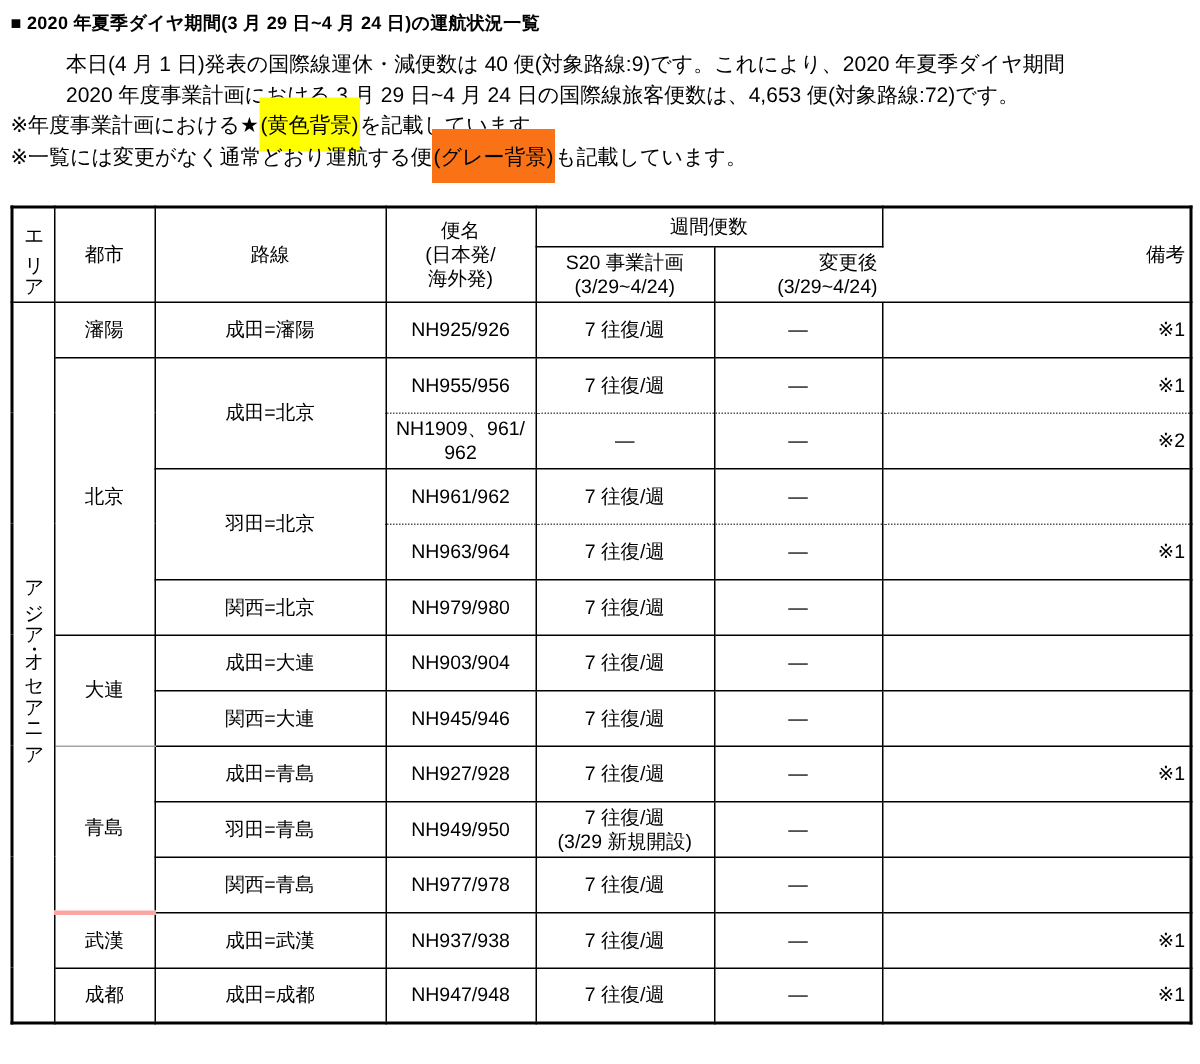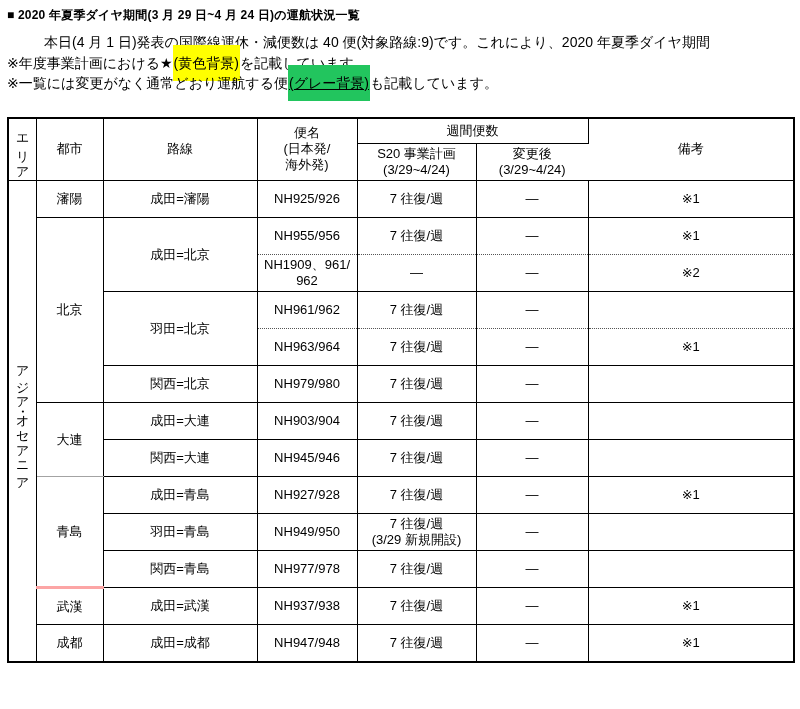--- a/index.html
+++ b/index.html
@@ -39,21 +39,21 @@
   table.flights th, table.flights td {
     border-right: 1px solid #000;
     border-bottom: 1px solid #000;
     padding: 2px 3px;
     text-align: center;
     vertical-align: middle;
     font-weight: normal;
     line-height: 16px;
     overflow: hidden;
   }
-  table.flights th:last-child, table.flights td:last-child { border-right: none; }
+  table.flights th:last-child, table.flights td:last-child { border-right: none; text-align: right; }
 
   tr.hdr-top { height: 26px; }
   tr.hdr-sub { height: 36px; }
   tr.row { height: 37px; }
   .pre { white-space: pre-line; }
 
   td.area-cell, th.area-th {
     writing-mode: vertical-rl;
     text-orientation: upright;
     letter-spacing: 1px;
@@ -67,25 +67,26 @@
 </style>
 </head>
 <body>
 
 <div class="page">
 
   <h1 class="doc-title">■ 2020 年夏季ダイヤ期間(3 月 29 日~4 月 24 日)の運航状況一覧</h1>
 
   <div class="intro">
     <div class="line indent">本日(4 月 1 日)発表の国際線運休・減便数は 40 便(対象路線:9)です。これにより、2020 年夏季ダイヤ期間</div>
+    <div class="line indent">2020 年度事業計画における 3 月 29 日~4 月 24 日の国際線旅客便数は、4,653 便(対象路線:72)です。</div>
   </div>
 
   <div class="notes">
     <div class="line"><span>※年度事業計画における★</span><span class="hl" style="background-color: rgb(255, 255, 0);">(黄色背景)</span><span>を記載しています。</span></div>
-    <div class="line"><span>※一覧には変更がなく通常どおり運航する便</span><span class="hl" style="background-color: #22c55e; text-decoration: underline;">(グレー背景)</span><span>も記載しています。</span></div>
+    <div class="line"><span>※一覧には変更がなく通常どおり運航する便</span><span class="hl" style="background-color: #f97316;">(グレー背景)</span><span>も記載しています。</span></div>
   </div>
 
   <table class="flights">
     <colgroup>
       <col style="width:28px">
         <col style="width:67px">
         <col style="width:154px">
       <col style="width:100px">
         <col style="width:119px">
         <col style="width:112px">

